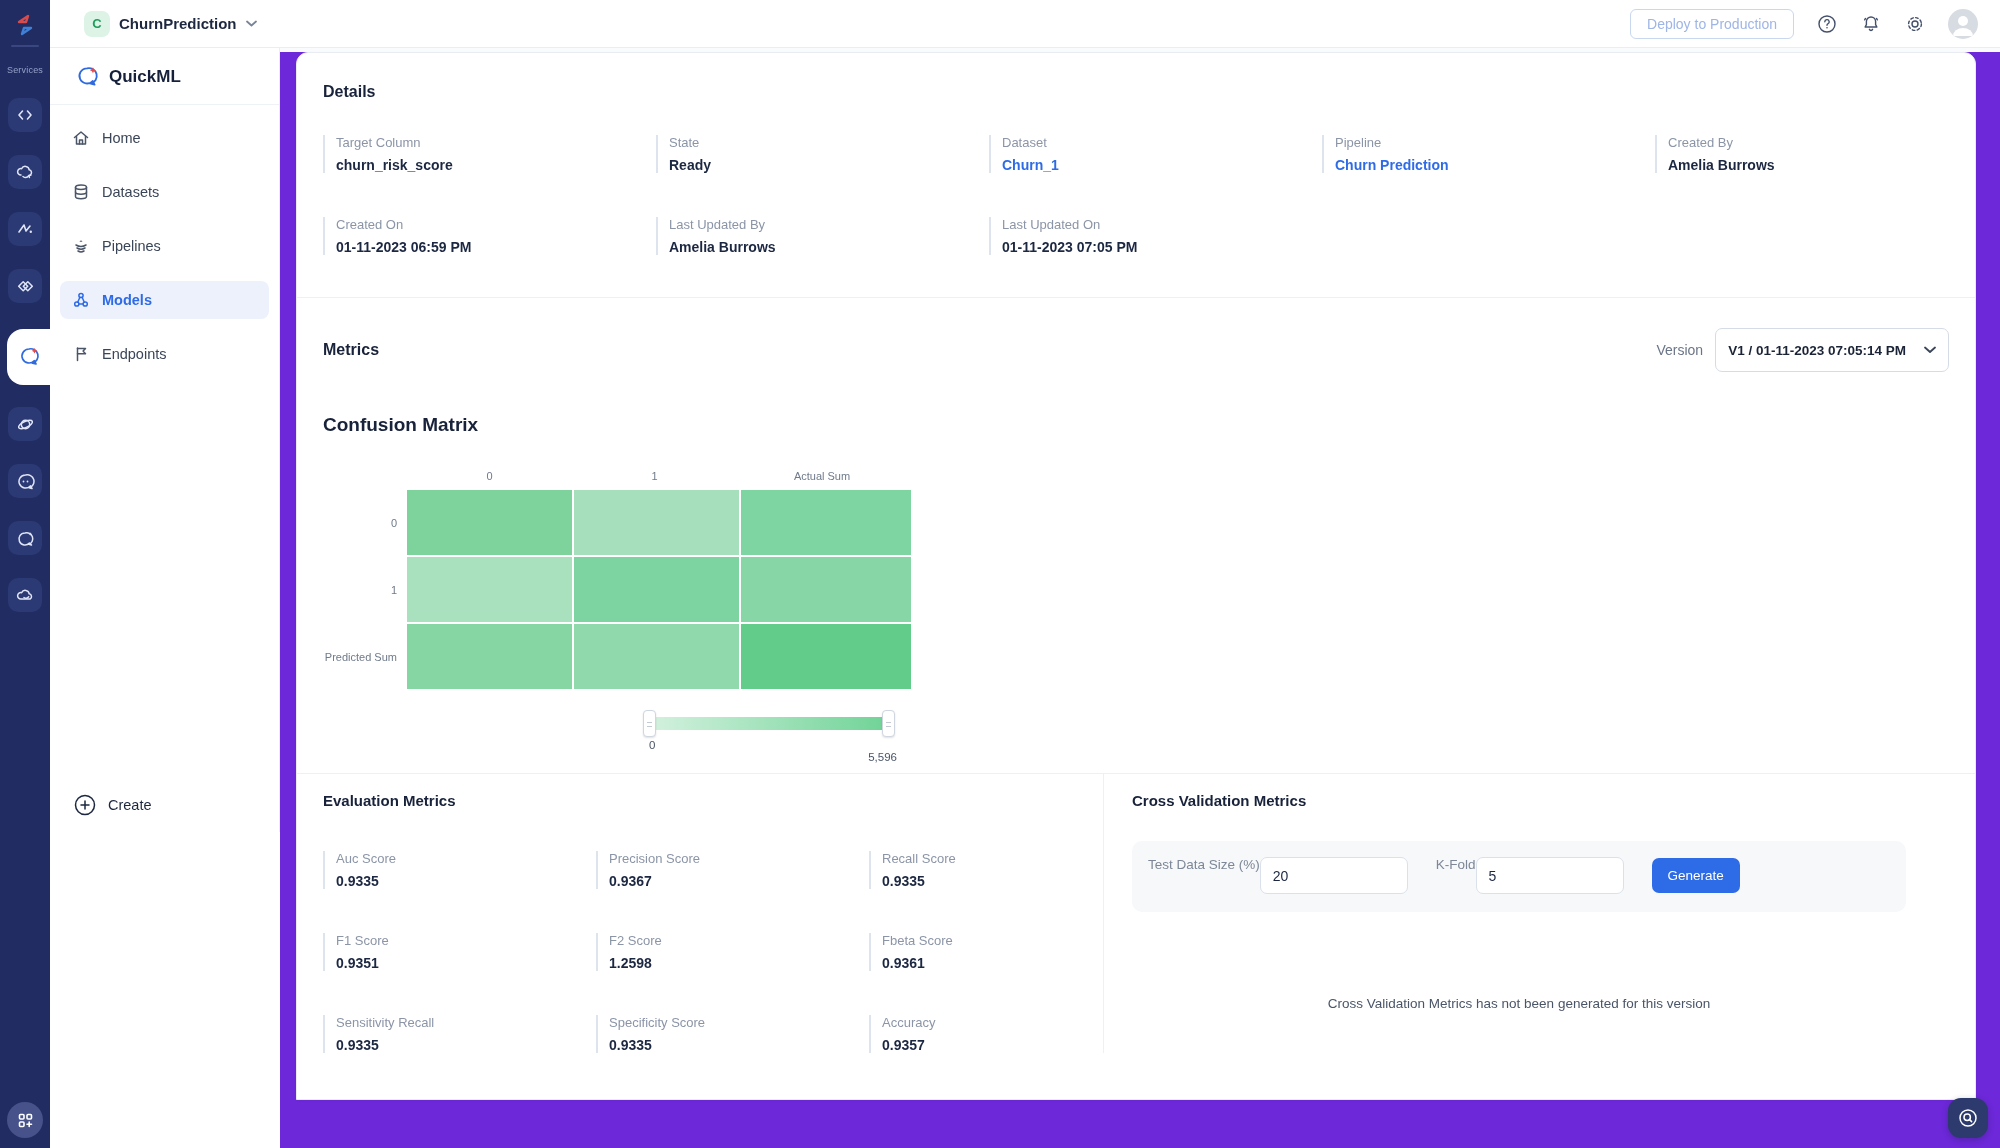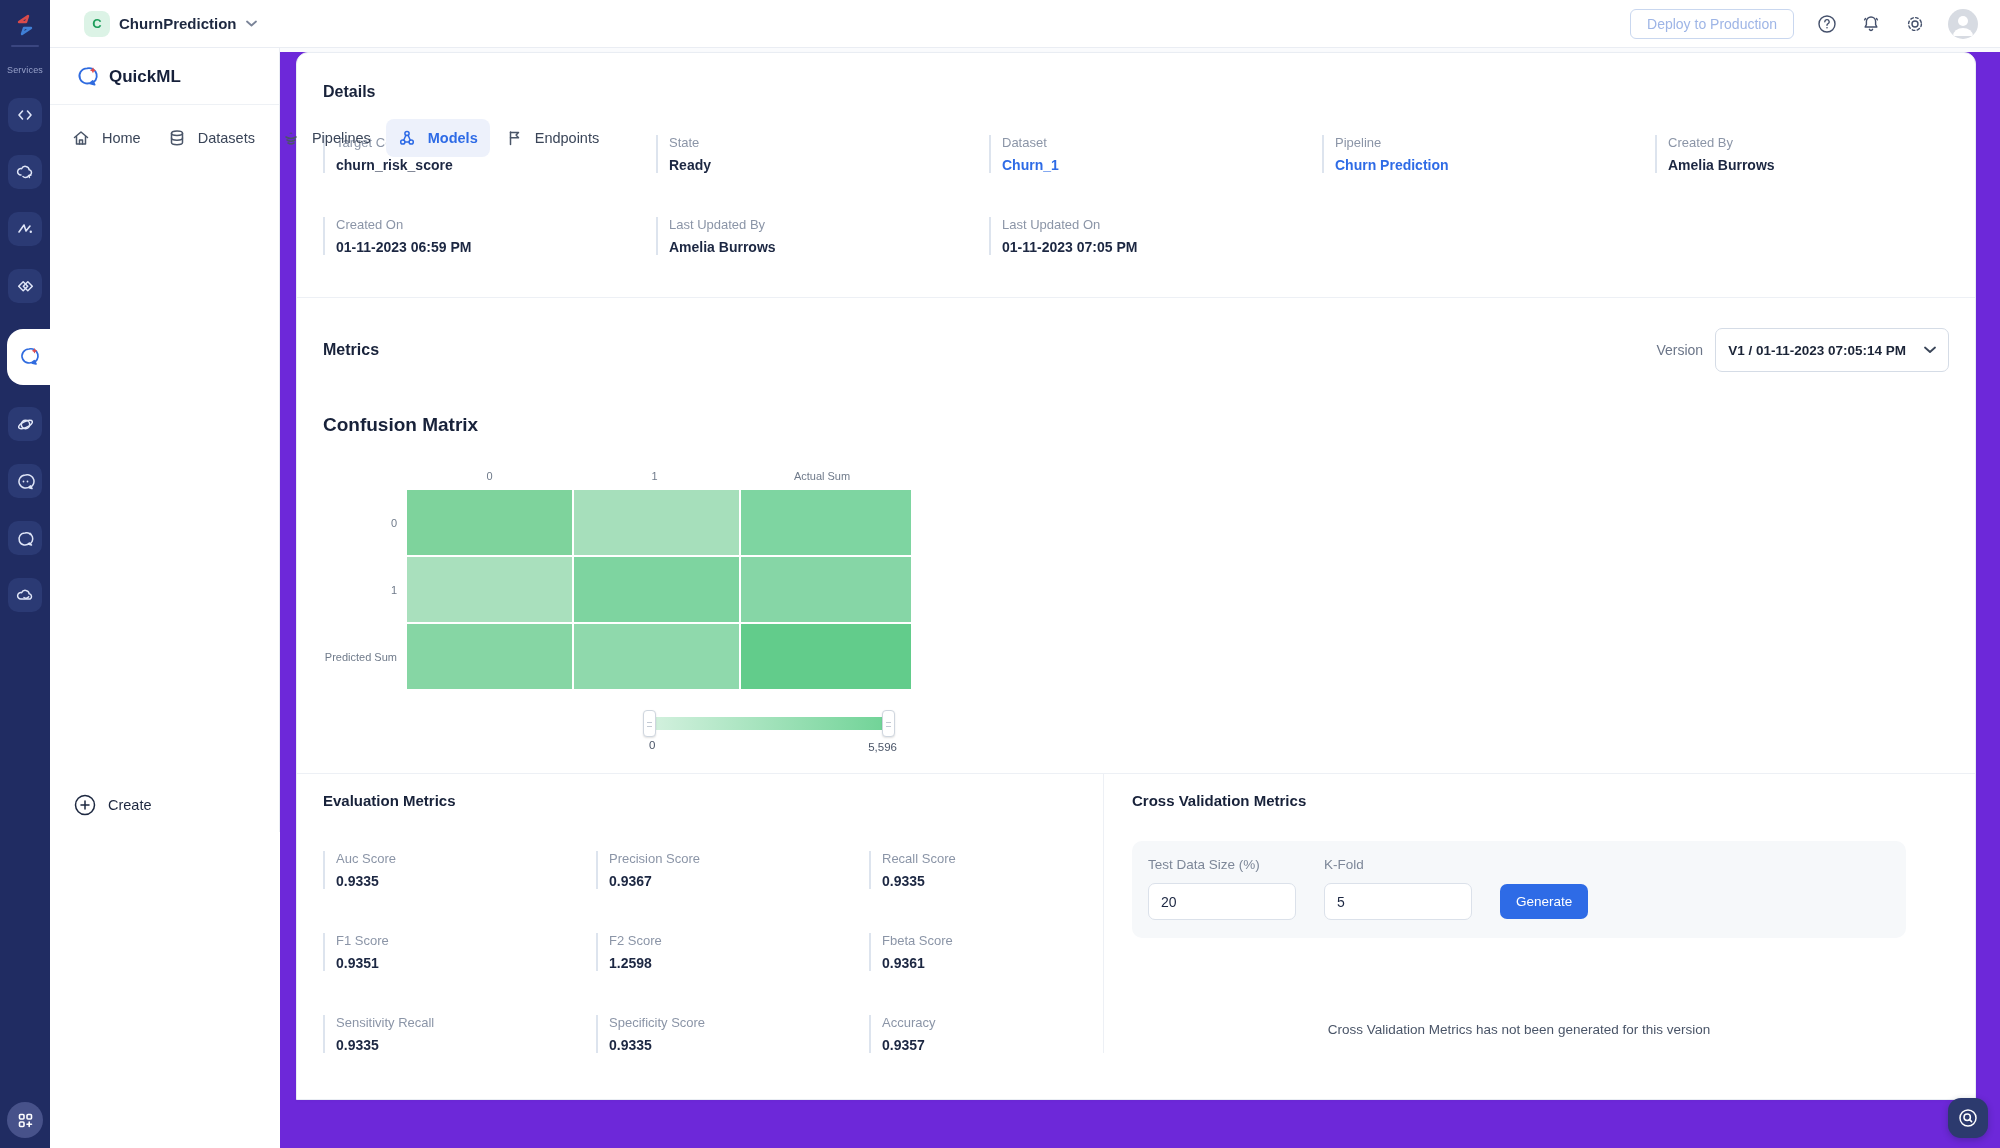--- a/index.html
+++ b/index.html
@@ -24,21 +24,21 @@
   .proj-name { font-size:15px; font-weight:700; color:#1d2840; }
   .topbar-right { margin-left:auto; display:flex; align-items:center; gap:22px; padding-right:22px; }
   .deploy-btn { height:30px; padding:0 16px; border:1px solid #c9d7ef; border-radius:6px; background:#fff; color:#9eb5e6; font-size:14px; font-family:inherit; cursor:pointer; }
   .tb-icon { width:22px; height:22px; display:flex; align-items:center; justify-content:center; cursor:pointer; }
   .avatar { width:30px; height:30px; border-radius:50%; background:#d7dbe2; overflow:hidden; display:flex; align-items:center; justify-content:center; cursor:pointer; }
 
   
   .sidebar { position:relative; width:230px; height:832px; background:#fff; border-right:1px solid #eaedf3; padding-top:48px; flex:0 0 230px; z-index:3; }
   .side-head { display:flex; align-items:center; gap:9px; padding:16px 0 14px 24px; border-bottom:1px solid #eef1f5; }
   .side-title { font-size:17px; font-weight:700; color:#16203a; }
-  .nav { padding:14px 10px 0 10px; display:flex; flex-direction:row; gap:3px; }
+  .nav { padding:14px 10px 0 10px; display:flex; flex-direction:column; gap:16px; }
   .nav-item { display:flex; align-items:center; gap:12px; height:38px; padding:0 12px; border-radius:8px; font-size:14.5px; color:#3a4558; cursor:pointer; }
   .nav-item svg { stroke:#4a5568; flex:0 0 auto; }
   .nav-item.active { background:#edf1fb; color:#2e6be6; font-weight:600; }
   .nav-item.active svg { stroke:#2e6be6; }
   .create-row { position:absolute; bottom:16px; left:24px; display:flex; align-items:center; gap:12px; font-size:14.5px; color:#1d2840; cursor:pointer; }
 
   
   .main { position:relative; flex:1; height:1148px; background:#6d28d9; overflow:hidden; }
   .page-head { height:52px; background:#fafbfd; display:flex; align-items:center; padding:0 24px 0 22px; }
   .back-btn { width:28px; height:28px; display:flex; align-items:center; justify-content:center; cursor:pointer; }
@@ -74,31 +74,31 @@
   .cm-row-labels span { display:flex; align-items:center; justify-content:flex-end; font-size:11px; color:#6f7a8a; padding-right:4px; }
   .cm-grid { display:grid; grid-template-columns:165px 165px 170px; grid-template-rows:65px 65px 65px; gap:2px; background:#fff; }
   .cm-cell { cursor:pointer; }
 
   .slider-wrap { position:relative; margin-left:326px; margin-top:24px; width:240px; height:40px; }
   .slider-track { position:absolute; left:0; top:4px; width:240px; height:13px; border-radius:2px; background:linear-gradient(90deg,#d4f1df,#6fd396); }
   .slider-handle { position:absolute; top:-3px; width:13px; height:27px; background:#fff; border:1px solid #cfd6df; border-radius:4px; box-shadow:0 1px 2px rgba(0,0,0,.12); cursor:grab; }
   .slider-handle::before { content:""; position:absolute; left:3px; right:3px; top:11px; border-top:1px solid #c3cad4; border-bottom:1px solid #c3cad4; height:3px; }
   .slider-handle.left { left:-6px; } .slider-handle.right { right:-6px; }
   .slider-min { position:absolute; left:0; top:26px; font-size:11.5px; color:#4a5568; }
-  .slider-max { position:absolute; right:-8px; top:28px; font-size:11.5px; color:#4a5568; }
+  .slider-max { position:absolute; right:-8px; top:38px; font-size:11.5px; color:#4a5568; }
 
   .bottom-wrap { display:grid; grid-template-columns:806px 1px 1fr; margin:20px -26px 0 -26px; border-top:1px solid #edf0f5; }
   .bw-left { padding:18px 0 0 26px; }
   .vdiv { background:#edf0f5; }
   .bw-right { padding:18px 26px 0 28px; }
 
   .eval-grid { margin-top:42px; display:grid; grid-template-columns:273px 273px 230px; row-gap:44px; }
 
   .cv-panel { margin-top:32px; background:#f6f8fa; border-radius:10px; padding:16px 18px 18px 16px; display:flex; align-items:flex-end; gap:28px; width:774px; }
-  .cv-group { display:flex; flex-direction:column; }
+  .cv-group { display:flex; flex-direction:row; }
   .cv-label { font-size:13.5px; color:#7d8798; margin-bottom:11px; }
   .cv-input { width:148px; height:37px; border:1px solid #dbe1ea; border-radius:7px; background:#fff; padding:8px 12px; font-size:14px; color:#1c2742; font-family:inherit; }
   .gen-btn { height:35px; padding:0 16px; background:#2e6be6; border:none; border-radius:7px; color:#fff; font-size:13.5px; font-family:inherit; cursor:pointer; margin-bottom:1px; }
   .cv-empty { margin-top:84px; text-align:center; font-size:13.5px; color:#4a5568; width:774px; }
 
   .float-search { position:fixed; right:12px; bottom:10px; width:40px; height:40px; border-radius:13px; background:#2c3a6e; display:flex; align-items:center; justify-content:center; cursor:pointer; box-shadow:0 2px 6px rgba(20,30,60,.3); z-index:9; }
 </style>
 </head>
 <body>
 

